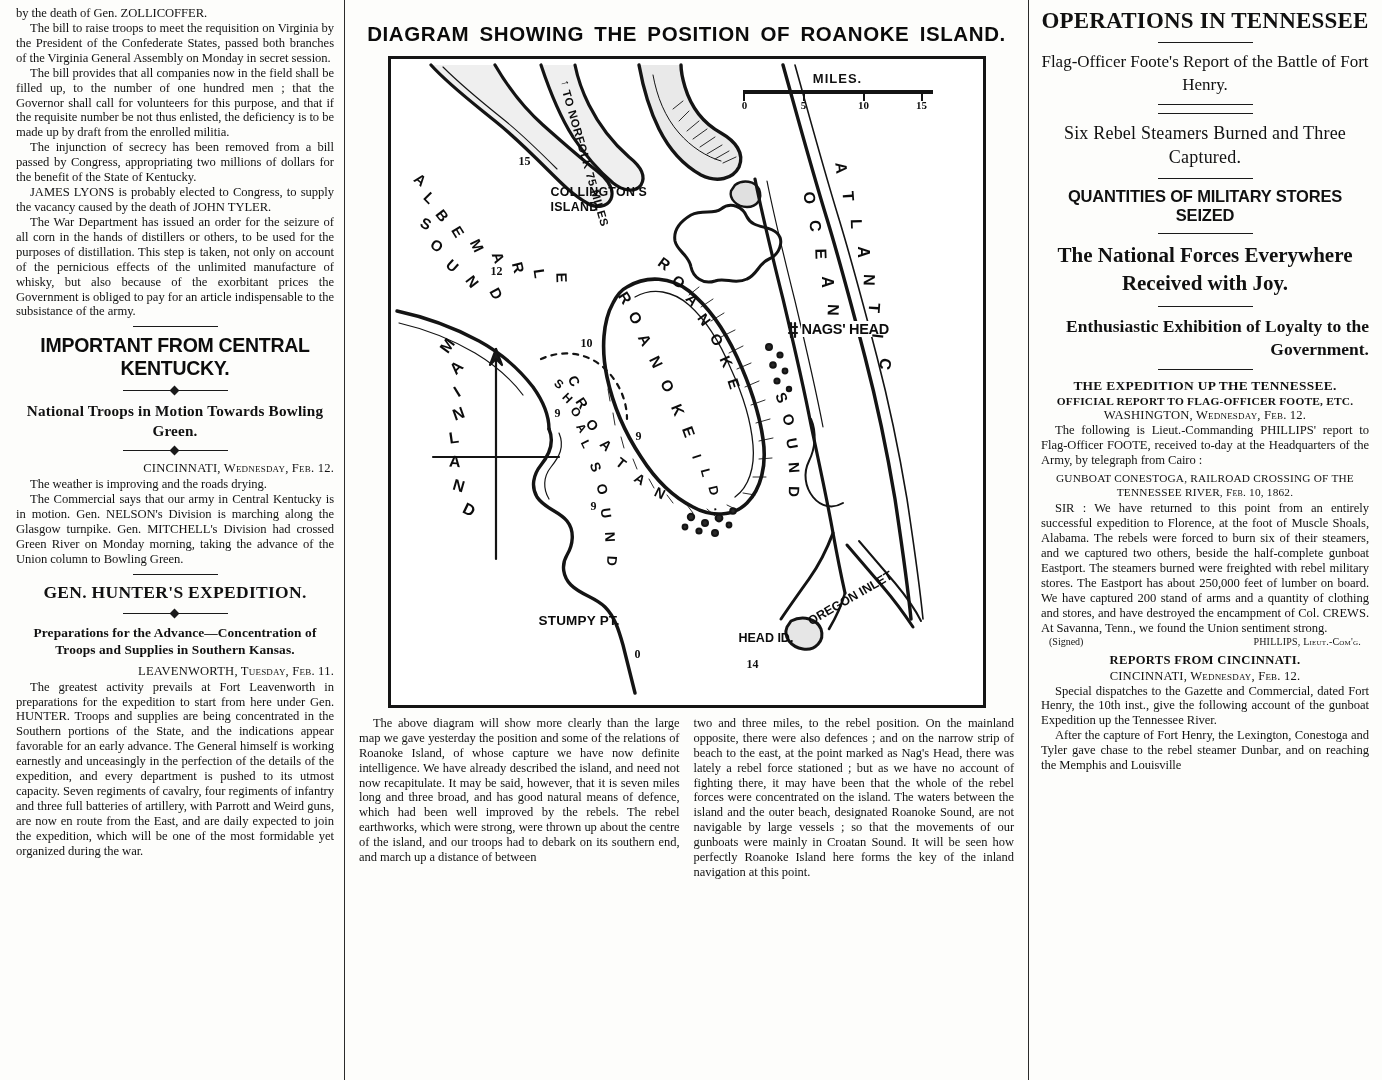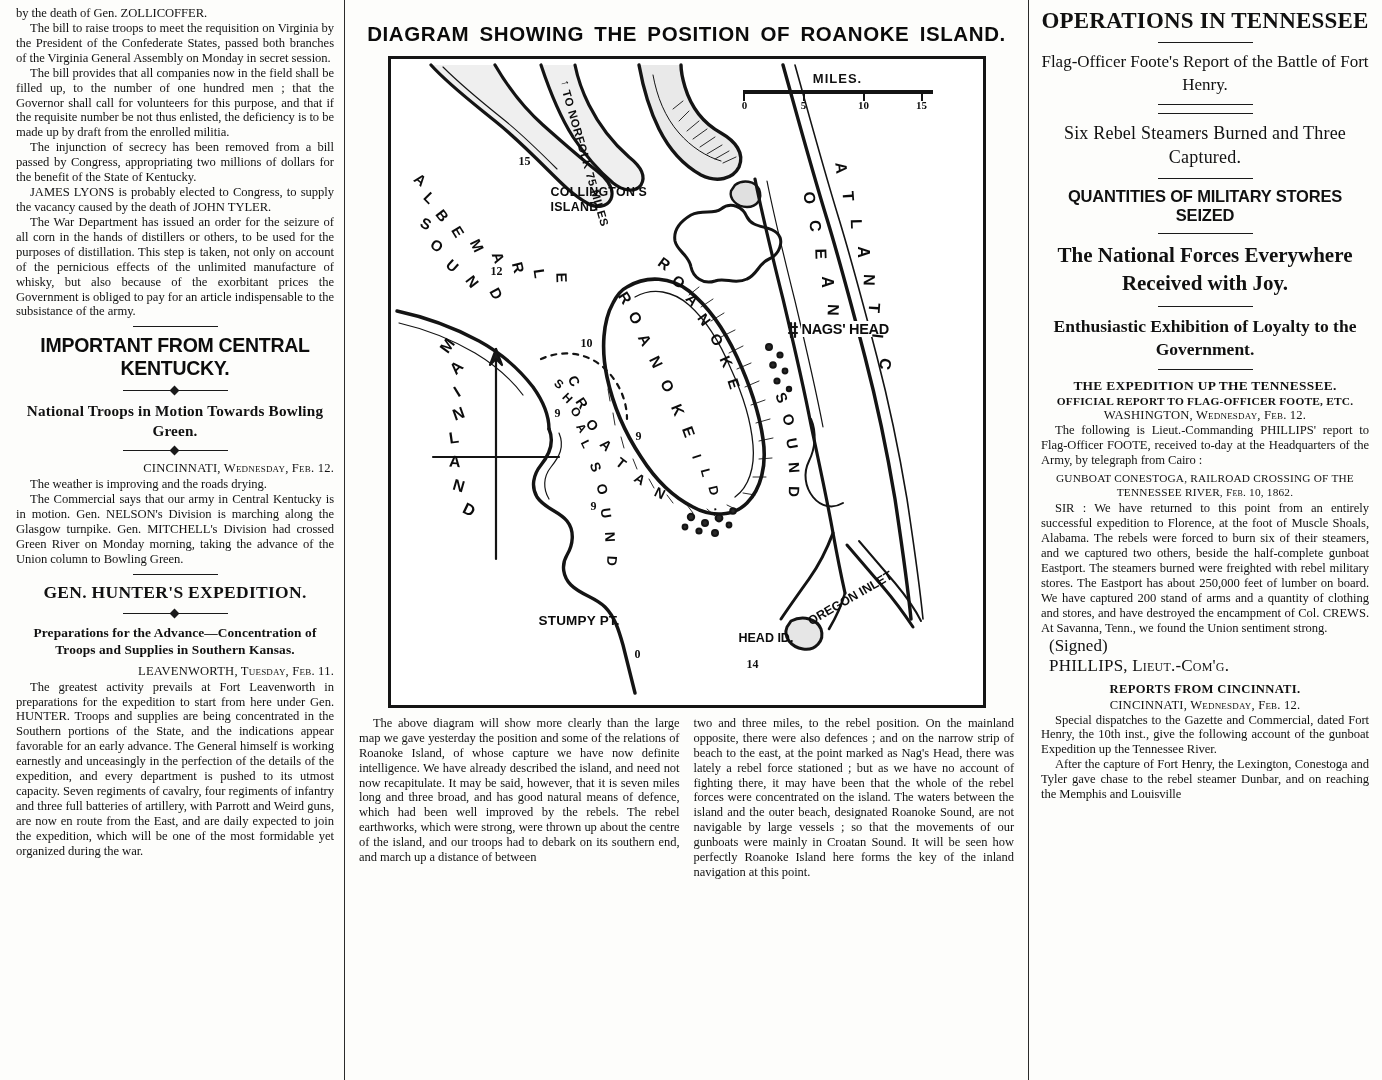--- a/index.html
+++ b/index.html
@@ -200,21 +200,21 @@
     font-weight:bold;font-size:11.4px;text-align:center;
     letter-spacing:0.2px;margin:1px 0 1px 0;
     font-variant:small-caps;
   }
   .r-right{text-align:center;font-size:12.6px;}
   .brace-block{
     font-size:11.3px;text-align:center;line-height:1.24;
     font-variant:small-caps;letter-spacing:0.2px;margin:3px 0 2px 0;
     position:relative;
   }
-  .signed{display:flex;justify-content:space-between;font-size:17px;padding:0 8px;flex-direction:column;}
+  .signed{display:flex;justify-content:space-between;font-size:10px;padding:0 8px;}
   .rule-plain-r{
     width:95px;height:0;border-top:1.5px solid #1a1a1a;
     margin:8px auto 8px auto;
   }
 </style>
 </head>
 <body>
 
 <div class="page">
 
@@ -567,21 +567,21 @@
 
     <div class="r-hd-a" style="font-size:18px;letter-spacing:0.2px;">Six Rebel Steamers Burned and Three Captured.</div>
     <div class="rule-plain-r"></div>
 
     <div class="r-hd-c">QUANTITIES OF MILITARY STORES SEIZED</div>
     <div class="rule-plain-r"></div>
 
     <div class="r-hd-d">The National Forces Everywhere Received with Joy.</div>
     <div class="rule-plain-r"></div>
 
-    <div class="r-hd-d" style="font-size:17.5px;">Enthusiastic Exhibition of Loyalty to the Government.</div>
+    <div class="r-hd-d" style="font-size:17.5px;text-align:right;">Enthusiastic Exhibition of Loyalty to the Government.</div>
     <div class="rule-plain-r"></div>
 
     <div class="r-sub-caps">THE EXPEDITION UP THE TENNESSEE.</div>
     <div class="r-sub-caps2">OFFICIAL REPORT TO FLAG-OFFICER FOOTE, ETC.</div>
     <div class="r-right sc">WASHINGTON, Wednesday, Feb. 12.</div>
 
     <div class="body-text">
       <p>The following is Lieut.-Commanding PHILLIPS' report to Flag-Officer FOOTE, received to-day at the Headquarters of the Army, by telegraph from Cairo :</p>
     </div>
 

